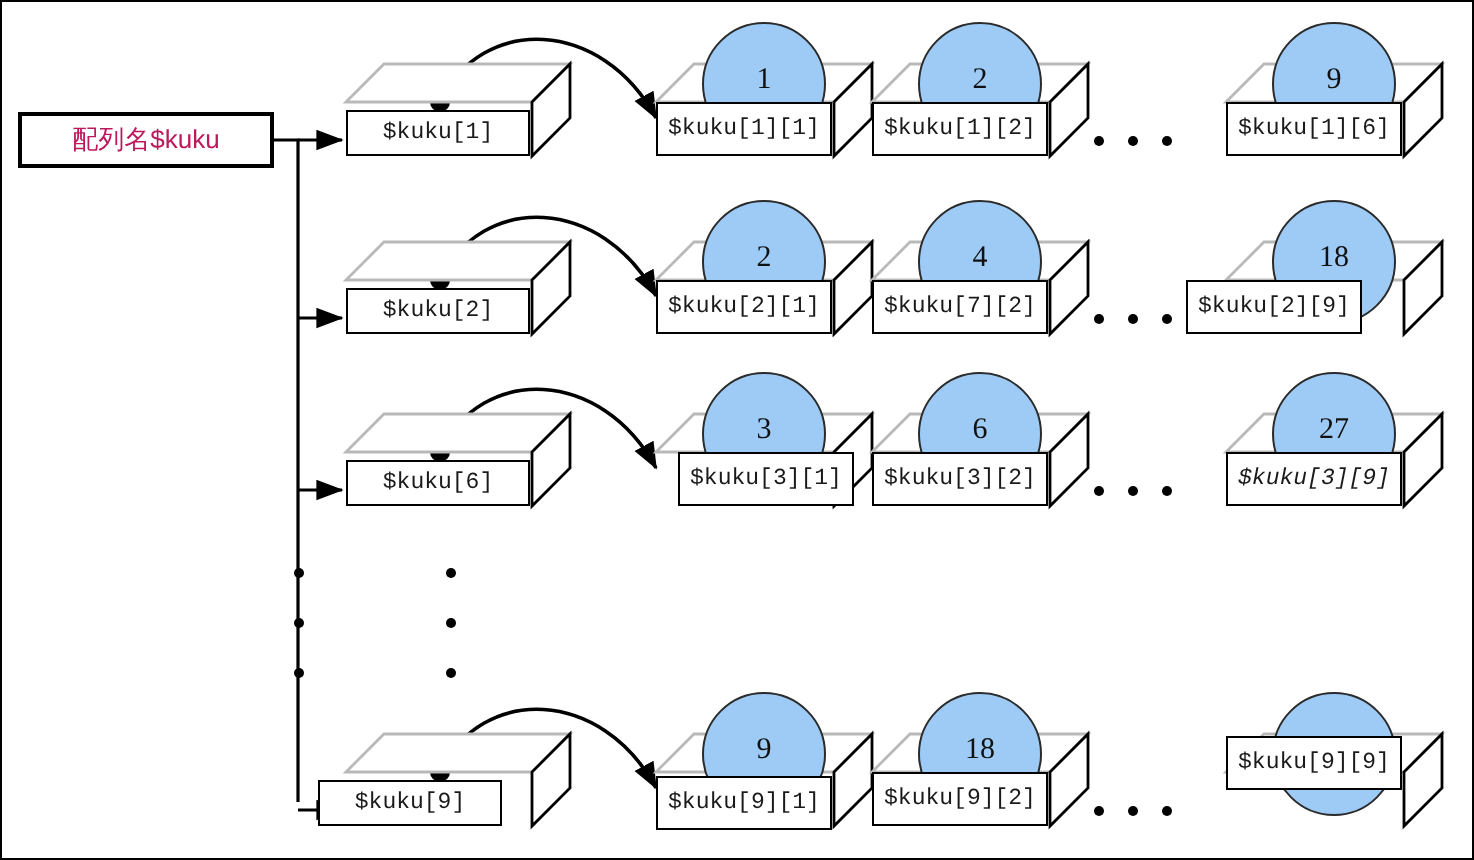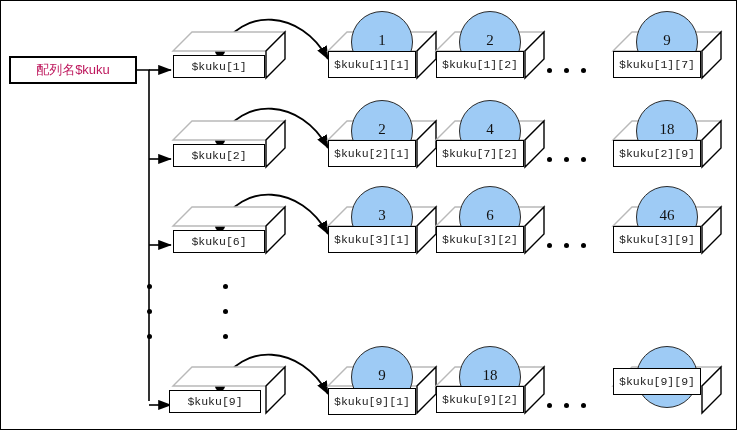--- a/index.html
+++ b/index.html
@@ -162,68 +162,68 @@
       <div class="bubble" style="left: 350px; top: 10px;">1</div>
       <div class="box3d cell-box" style="left: 327px; top: 31px;">
         <div class="front">$kuku[1][1]</div>
       </div>
       <div class="bubble" style="left: 458px; top: 10px;">2</div>
       <div class="box3d cell-box" style="left: 435px; top: 31px;">
         <div class="front">$kuku[1][2]</div>
       </div>
       <div class="bubble" style="left: 635px; top: 10px;">9</div>
       <div class="box3d cell-box" style="left: 612px; top: 31px;">
-        <div class="front">$kuku[1][7]</div>
+        <div class="front">$kuku[1][6]</div>
       </div>
       <div class="dots-h" style="left: 546px; top: 67px;">
         <i></i>
         <i></i>
         <i></i>
       </div>
       <div class="box3d outer-box" style="left: 172px; top: 120px;">
         <div class="front">$kuku[2]</div>
       </div>
       <div class="bubble" style="left: 350px; top: 99px;">2</div>
       <div class="box3d cell-box" style="left: 327px; top: 120px;">
         <div class="front">$kuku[2][1]</div>
       </div>
       <div class="bubble" style="left: 458px; top: 99px;">4</div>
       <div class="box3d cell-box" style="left: 435px; top: 120px;">
         <div class="front">$kuku[7][2]</div>
       </div>
       <div class="bubble" style="left: 635px; top: 99px;">18</div>
-      <div class="box3d cell-box" style="left: 612px; top: 120px; text-decoration: underline;">
+      <div class="box3d cell-box" style="left: 592px; top: 120px; text-decoration: underline;">
         <div class="front">$kuku[2][9]</div>
       </div>
       <div class="dots-h" style="left: 546px; top: 156px;">
         <i></i>
         <i></i>
         <i></i>
       </div>
       <div class="box3d outer-box" style="left: 172px; top: 206px;">
         <div class="front">$kuku[6]</div>
       </div>
       <div class="bubble" style="left: 350px; top: 185px;">3</div>
-      <div class="box3d cell-box" style="left: 327px; top: 206px;">
+      <div class="box3d cell-box" style="left: 338px; top: 206px;">
         <div class="front">$kuku[3][1]</div>
       </div>
       <div class="bubble" style="left: 458px; top: 185px;">6</div>
       <div class="box3d cell-box" style="left: 435px; top: 206px;">
         <div class="front">$kuku[3][2]</div>
       </div>
-      <div class="bubble" style="left: 635px; top: 185px;">46</div>
-      <div class="box3d cell-box" style="left: 612px; top: 206px;">
+      <div class="bubble" style="left: 635px; top: 185px;">27</div>
+      <div class="box3d cell-box" style="left: 612px; top: 206px; font-style: italic;">
         <div class="front">$kuku[3][9]</div>
       </div>
       <div class="dots-h" style="left: 546px; top: 242px;">
         <i></i>
         <i></i>
         <i></i>
       </div>
-      <div class="box3d outer-box" style="left: 168px; top: 366px; text-align: center;">
+      <div class="box3d outer-box" style="left: 158px; top: 366px; text-align: center;">
         <div class="front">$kuku[9]</div>
       </div>
       <div class="bubble" style="left: 350px; top: 345px;">9</div>
       <div class="box3d cell-box" style="left: 327px; top: 368px;">
         <div class="front">$kuku[9][1]</div>
       </div>
       <div class="bubble" style="left: 458px; top: 345px;">18</div>
       <div class="box3d cell-box" style="left: 435px; top: 366px;">
         <div class="front">$kuku[9][2]</div>
       </div>

